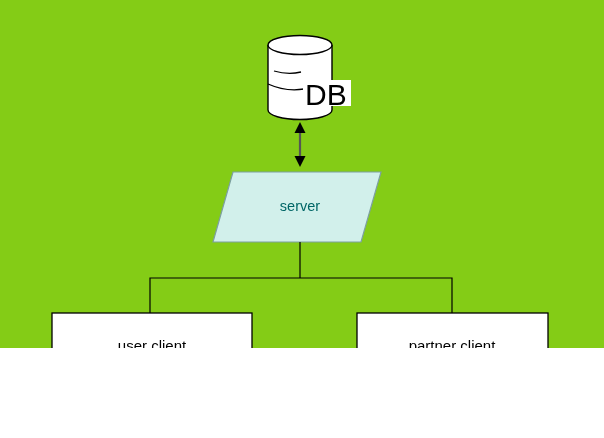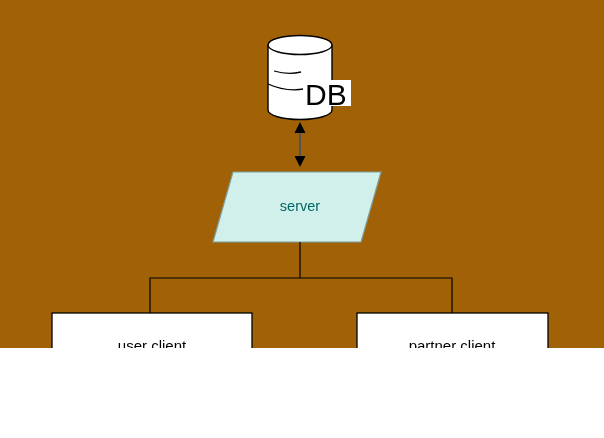--- a/index.html
+++ b/index.html
@@ -4,21 +4,21 @@
 <style>
   html, body {
     margin: 0;
     padding: 0;
     background: #ffffff;
   }
   #canvas {
     position: relative;
     width: 604px;
     height: 348px;
-    background: #a16207;
+    background: #84cc16;
     overflow: hidden;
     font-family: "Liberation Sans", sans-serif;
   }
   svg text {
     font-family: "Liberation Sans", sans-serif;
   }
   .db-label {
     font-size: 30px;
     fill: #000000;
   }

